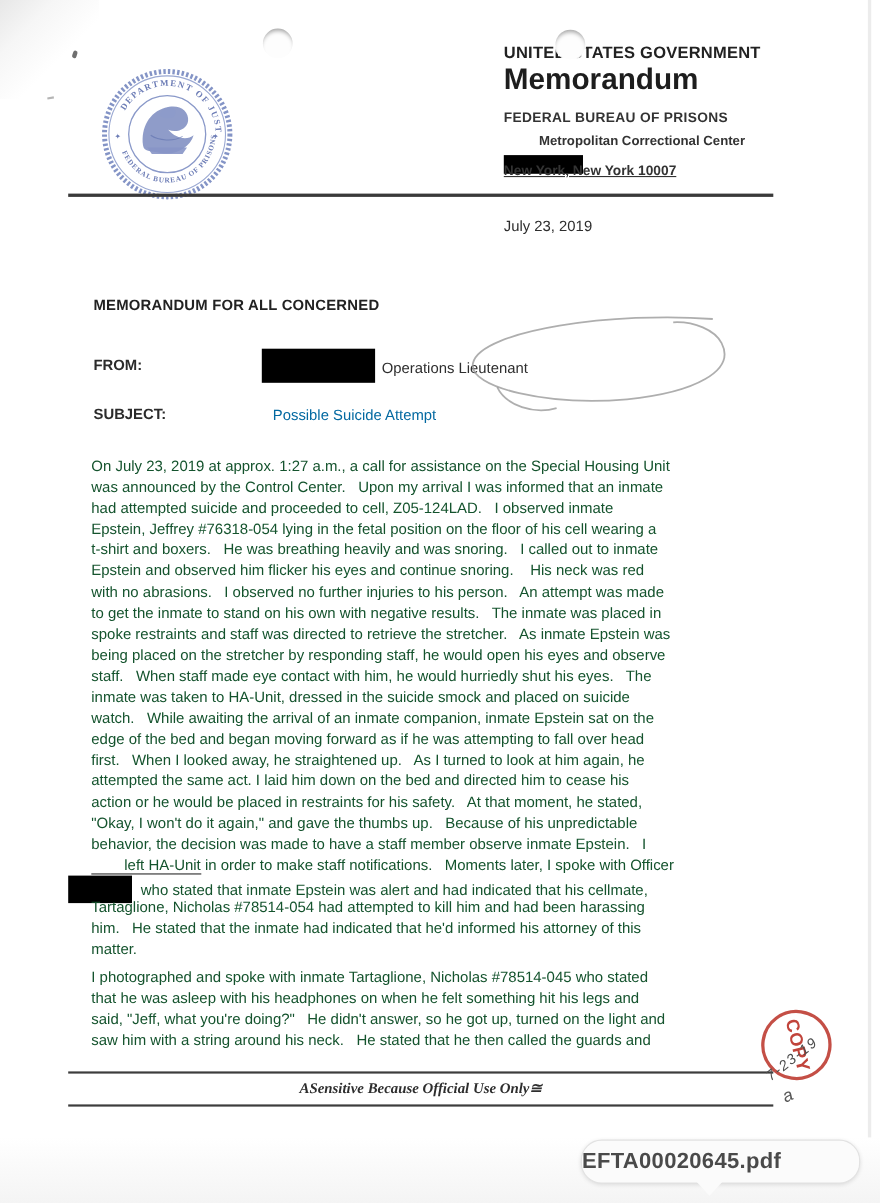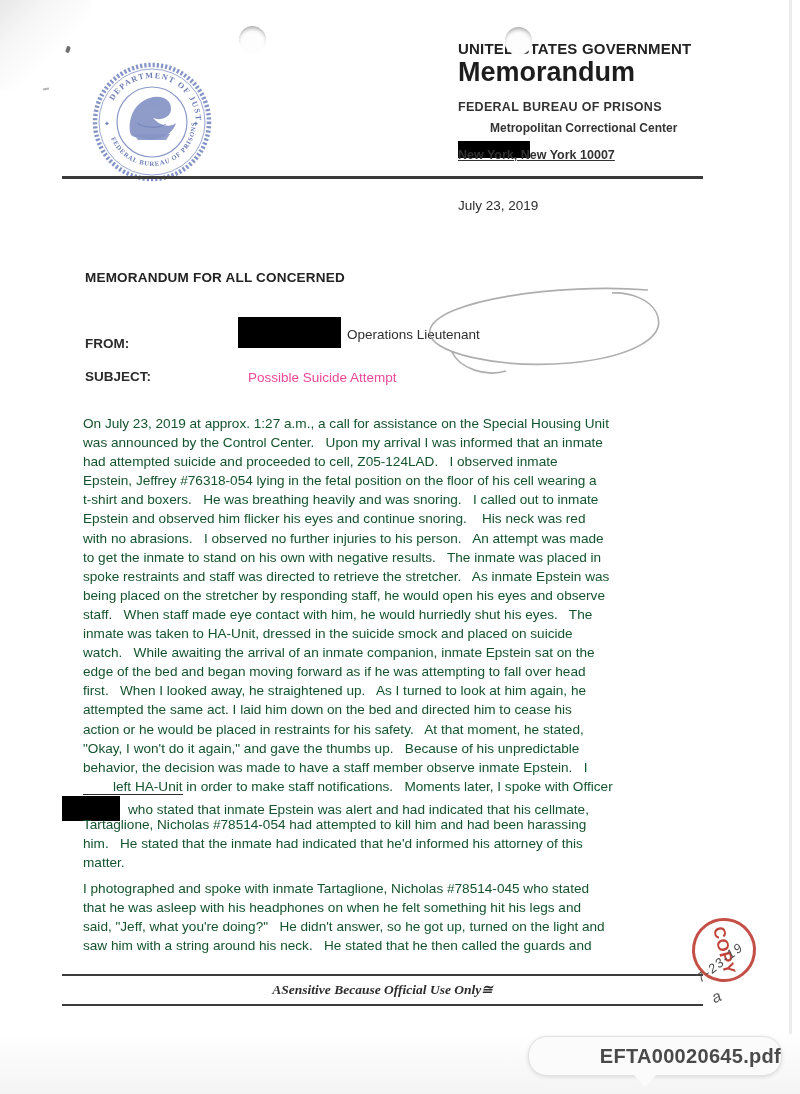--- a/index.html
+++ b/index.html
@@ -31,25 +31,25 @@
   .bureau{top:100px;font-size:12.5px;font-weight:600;letter-spacing:.3px;color:#333;}
   .facility{top:121px;font-size:12px;font-weight:600;color:#333;}
   .hdr-redact{position:absolute;left:458px;top:141px;width:72px;height:17px;background:#000;}
   .address{top:161px;font-size:12.5px;font-weight:600;color:#333;text-decoration:underline;}
   .rule-main{position:absolute;left:62px;top:176px;width:641px;height:2.5px;background:#3a3a3a;}
   .date{top:198px;font-size:13.5px;color:#2e2e2e;}
 
   
   .memo-title{position:absolute;left:85px;top:270px;font-size:13.5px;font-weight:700;letter-spacing:.2px;color:#222;}
   .loop-svg{position:absolute;left:0;top:0;z-index:1;pointer-events:none;}
-  .from-label{position:absolute;left:85px;top:336px;font-size:13.5px;font-weight:700;}
+  .from-label{position:absolute;left:85px;top:324px;font-size:13.5px;font-weight:700;}
   .from-redact{position:absolute;left:238px;top:317px;width:103px;height:31px;background:#000;z-index:2;}
   .from-value{position:absolute;left:347px;top:327px;font-size:13.5px;color:#2e2e2e;}
   .subject-label{position:absolute;left:85px;top:369px;font-size:13.5px;font-weight:700;}
-  .subject-value{position:absolute;left:248px;top:370px;font-size:13.5px;color:#ec4899;}
+  .subject-value{position:absolute;left:248px;top:370px;font-size:13.5px;color:#0369a1;}
 
   
   .para{position:absolute;left:83px;font-size:13.6px;color:#14532d;}
   .p1{top:414px;}
   .p2{top:879px;}
   .bline{white-space:pre;line-height:19.1px;height:19.1px;}
   .uline{border-bottom:1.5px solid #2b2b2b;padding-left:30px;}
   .redact-inline{display:inline-block;width:58px;height:25px;background:#000;
     vertical-align:-7px;margin-left:-21px;margin-right:8px;}
 
@@ -67,21 +67,21 @@
   .stamp span{display:block;transform:rotate(68deg);font-size:16.5px;font-weight:700;
     letter-spacing:.5px;color:rgba(186,48,38,.9);}
   .hand-date{position:absolute;left:698px;top:972px;transform:rotate(-38deg);transform-origin:left center;
     font-style:italic;font-size:13px;letter-spacing:1.5px;color:#4d4d4d;z-index:4;white-space:nowrap;}
   .hand-mark{position:absolute;left:712px;top:988px;transform:rotate(-24deg);
     font-style:italic;font-size:16px;color:#565656;z-index:4;}
 
   
   .file-badge{position:absolute;left:528px;top:1036px;width:252px;height:38px;background:#fbfbfb;
     border:1px solid #e2e2e2;border-radius:19px;box-shadow:0 1px 4px rgba(0,0,0,.12);
-    display:flex;align-items:center;justify-content:flex-end;z-index:7;}
+    display:flex;align-items:center;justify-content:flex-start;z-index:7;}
   .file-badge .fname{font-size:20px;font-weight:600;color:#4a4a4a;letter-spacing:.3px;}
   .badge-tail{position:absolute;left:633px;top:1074px;width:0;height:0;z-index:7;
     border-left:12px solid transparent;border-right:12px solid transparent;border-top:13px solid #fbfbfb;}
 </style>
 </head>
 <body>
 
 <div class="page">
 
   <div class="corner-shade"></div>

